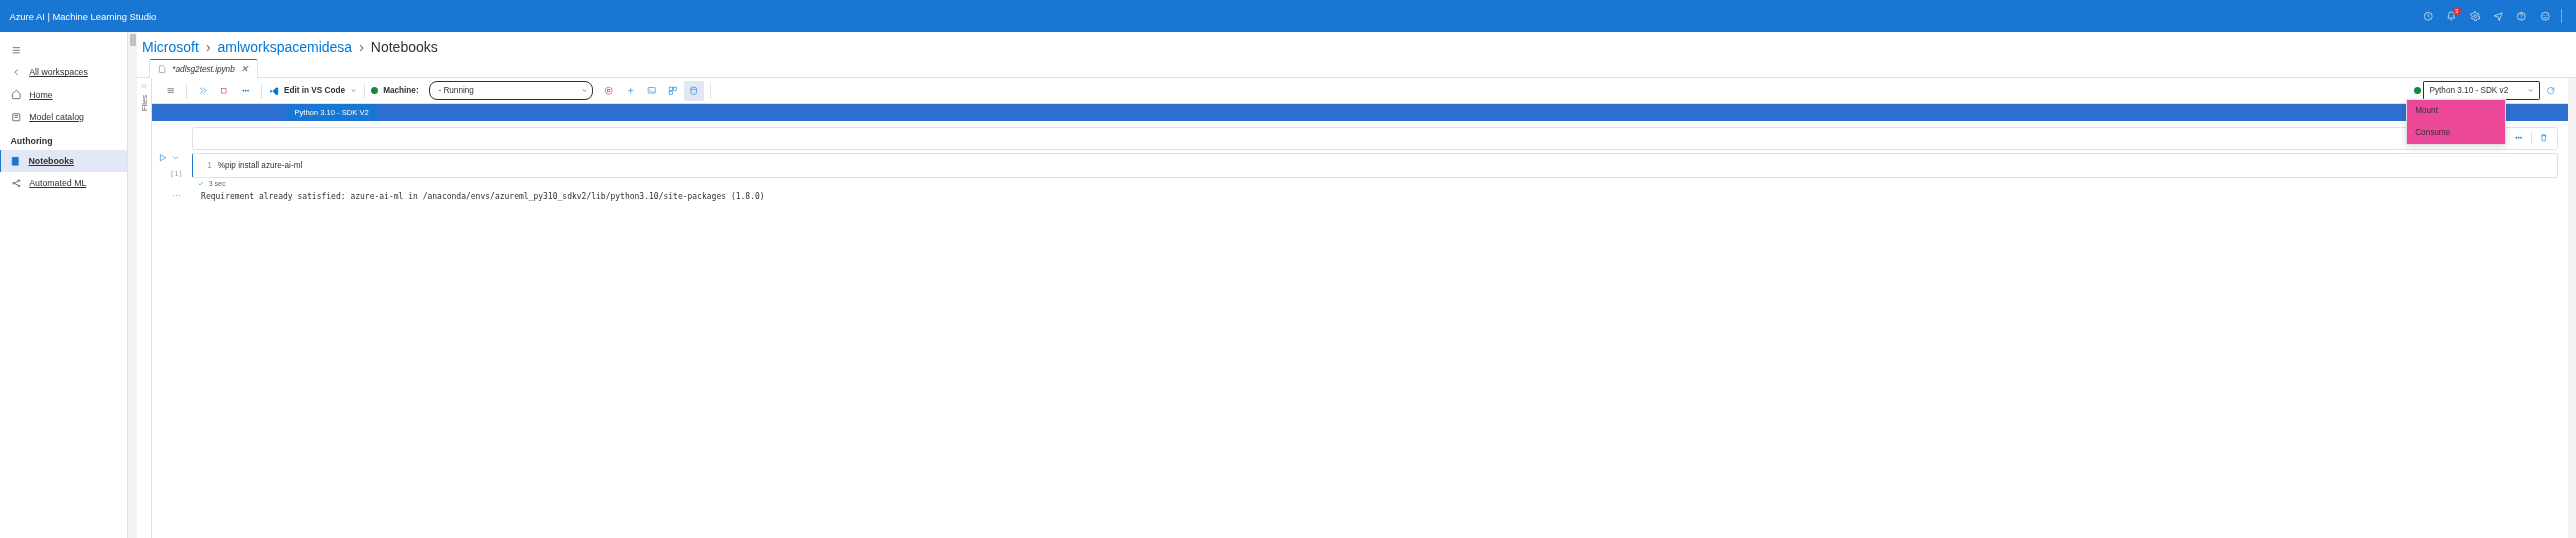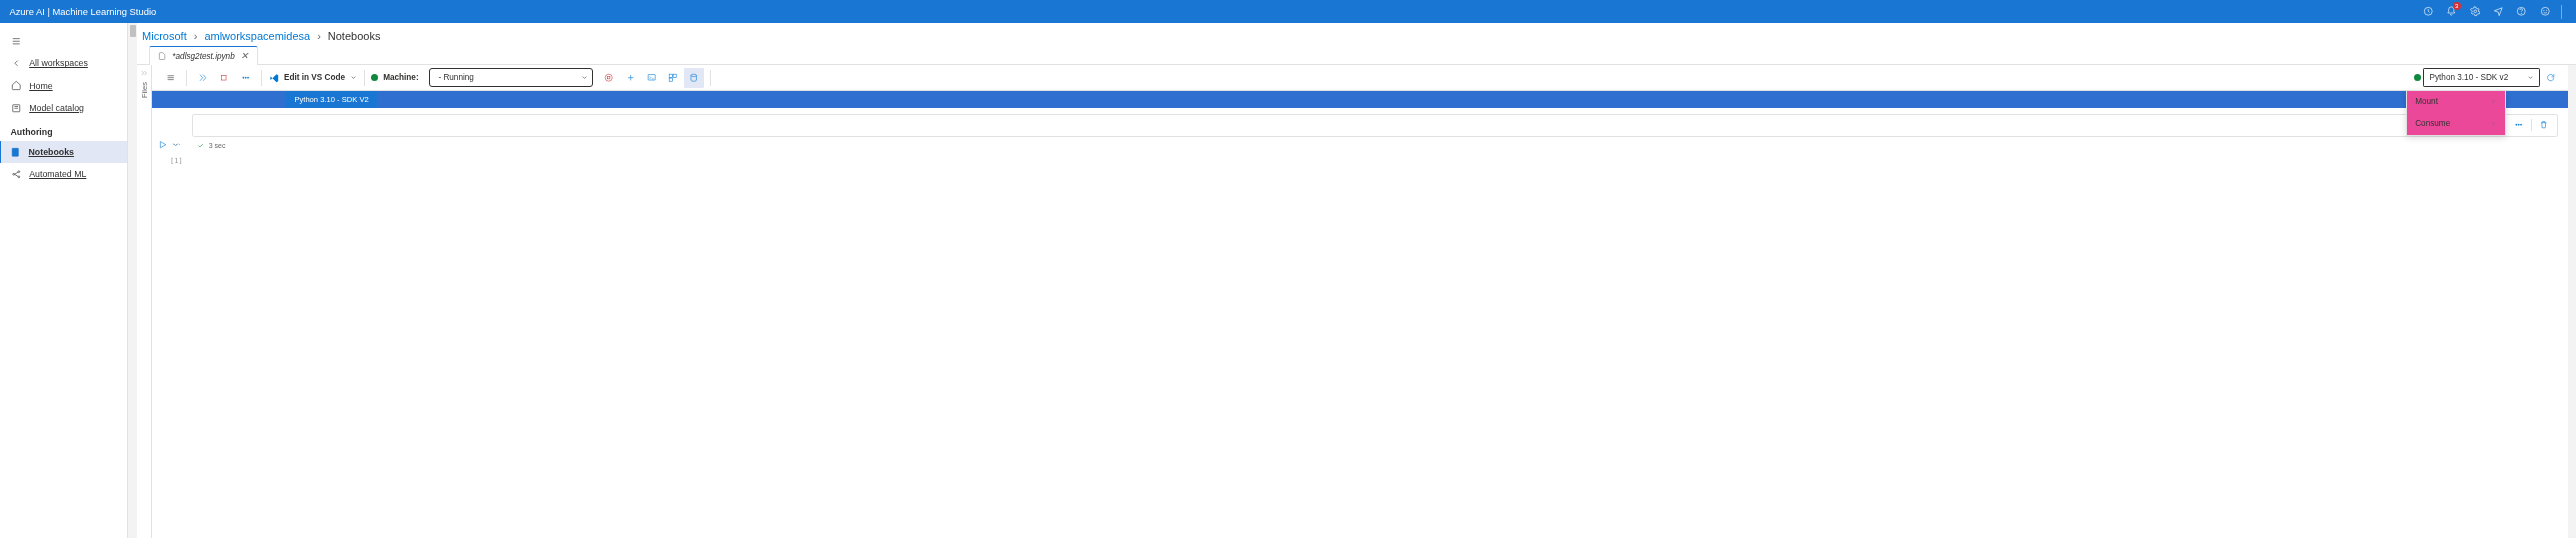--- a/index.html
+++ b/index.html
@@ -1,38 +1,38 @@
 <!DOCTYPE html>
 <html style="font-size:9.4px"><head>
 <meta charset="utf-8">
 <style>
 * { box-sizing: border-box; margin: 0; padding: 0; font-family: "Segoe UI", -apple-system, sans-serif; }
 body { background: #fff; font-size: 8.2px; color: #323130; }
 
-.topbar { height: 23px; background: #1976d2; color: #fff; display: flex; align-items: center; padding: 0 9.4px; }
+.topbar { height: 32px; background: #1976d2; color: #fff; display: flex; align-items: center; padding: 0 9.4px; }
 .topbar-title { font-size: 9.4px; font-weight: 400; }
 .topbar-spacer { flex: 1; }
 .topbar-icon { width: 23.4px; height: 23.4px; display: flex; align-items: center; justify-content: center; cursor: pointer; position: relative; }
 .topbar-icon svg { width: 10.5px; height: 10.5px; stroke: #fff; fill: none; stroke-width: 1.5; }
 .badge { position: absolute; top: 2.3px; right: 2.3px; background: #d13438; color: #fff; font-size: 5.9px; border-radius: 4.7px; min-width: 8.2px; height: 8.2px; display: flex; align-items: center; justify-content: center; padding: 0 1.8px; }
 .topbar-divider { width: 0.6px; height: 14px; background: rgba(255,255,255,0.4); margin: 0 4.7px; }
 
 .content { display: flex; height: calc(100vh - 23.4px); }
 .sidebar { width: 128px; border-right: 0.6px solid #e1e1e1; padding-top: 7px; }
 .sidebar-item { display: flex; align-items: center; gap: 8.2px; padding: 5.9px 10.5px; cursor: pointer; font-size: 8.8px; color: #323130; text-decoration: underline; }
 .sidebar-item.active { background: #e1e7f5; border-left: 1.8px solid #1976d2; padding-left: 8.8px; font-weight: 600; }
 .sidebar-section { padding: 8.2px 10.5px 3.5px; font-size: 8.8px; font-weight: 600; color: #323130; }
 .sidebar-item svg { width: 10.5px; height: 10.5px; stroke: #323130; fill: none; stroke-width: 1.5; }
 .sidebar-item.active svg { stroke: #1976d2; fill: #1976d2; }
 
 .scrollbar-gutter { width: 9.4px; background: #f3f3f3; display: flex; justify-content: center; padding-top: 2.3px; }
 .scrollbar-thumb { width: 5.9px; height: 11.7px; background: #c1c1c1; border-radius: 1.2px; }
 
 .main { flex: 1; display: flex; flex-direction: column; position: relative; }
-.breadcrumb { display: flex; align-items: center; gap: 7px; padding: 7px 11.7px 2.3px 4.7px; font-size: 11px; }
+.breadcrumb { display: flex; align-items: center; gap: 7px; padding: 7px 11.7px 2.3px 4.7px; font-size: 14px; }
 .breadcrumb a { color: #0078d4; text-decoration: none; cursor: pointer; }
 .breadcrumb .sep { color: #666; }
 
 .tabbar { display: flex; align-items: flex-end; padding-left: 11.7px; border-bottom: 0.6px solid #e1e1e1; height: 21px; font-style: italic; }
 .tab { display: flex; align-items: center; gap: 5.9px; padding: 4.7px 8.2px 4.1px; border: 0.6px solid #e1e1e1; border-bottom: none; border-radius: 2.3px 2.3px 0 0; background: #fff; border-top: 1.2px solid #1976d2; font-size: 8.2px; cursor: pointer; position: relative; top: 0.6px; }
 .tab svg { width: 8.2px; height: 8.2px; }
 .tab-close { cursor: pointer; color: #666; font-size: 9.4px; line-height: 1; }
 
 .files-tab { width: 15px; display: flex; flex-direction: column; align-items: center; padding-top: 3.5px; gap: 4.7px; border-right: 0.6px solid #e1e1e1; }
 .files-tab svg { width: 8.2px; height: 8.2px; stroke: #666; fill: none; }
@@ -44,21 +44,21 @@
 .toolbar { display: flex; align-items: center; height: 26px; border-bottom: 0.6px solid #e1e1e1; padding: 0 3.5px; gap: 1.2px; }
 .tb-group { display: flex; align-items: center; gap: 1.2px; padding: 0 4.7px; }
 .tb-sep { width: 0.6px; height: 16.4px; background: #e1e1e1; }
 .tb-btn { width: 20px; height: 20px; display: flex; align-items: center; justify-content: center; cursor: pointer; border-radius: 1.2px; }
 .tb-btn svg { width: 9.4px; height: 9.4px; fill: none; stroke: #323130; stroke-width: 1.5; }
 .tb-btn.blue svg { stroke: #0078d4; }
 .tb-btn.red svg { stroke: #d13438; }
 .tb-btn.active { background: #e1e7f5; }
 .tb-label { display: flex; align-items: center; gap: 4.7px; padding: 0 5.9px; cursor: pointer; font-size: 8.2px; }
 .vscode-icon { width: 10.5px; height: 10.5px; }
-.compute-select { height: 19px; width: 164px; border: 0.6px solid #323130; border-radius: 3px; display: flex; align-items: center; justify-content: space-between; padding: 0 4.7px 0 8.2px; cursor: pointer; margin-left: 3.5px; }
+.compute-select { height: 19px; width: 164px; border: 0.6px solid #323130; border-radius: 8px; display: flex; align-items: center; justify-content: space-between; padding: 0 4.7px 0 8.2px; cursor: pointer; margin-left: 3.5px; }
 .status-dot { width: 7px; height: 7px; border-radius: 50%; background: #10893e; }
 .chev { width: 7px; height: 7px; }
 .kernel-select { height: 19px; width: 117px; border: 0.6px solid #323130; border-radius: 1.2px; display: flex; align-items: center; padding: 0 4.7px 0 5.9px; cursor: pointer; gap: 4.7px; }
 .toolbar-right { margin-left: auto; display: flex; align-items: center; gap: 1.2px; padding-right: 3.5px; }
 
 .statusbar { height: 16.4px; background: #2f6fd0; color: #fff; display: flex; align-items: center; font-size: 7.6px; }
 .statusbar-left { padding-left: 30px; margin-top: 40px; }
 .statusbar-center { flex: 1; text-align: center; }
 .statusbar-right { padding: 0 8.2px; background: #1976d2; height: 100%; display: flex; align-items: center; }
 
@@ -357,29 +357,35 @@
 
           <div class="cell-run">
             <div><svg viewBox="0 0 24 24">
                   <path d="M6 4l14 8-14 8V4z"></path>
                 </svg></div>
             <div><svg viewBox="0 0 24 24">
                   <path d="M6 9l6 6 6-6"></path>
                 </svg></div>
           </div>
 
+          <div class="cell">
+            <div class="cell-code">
+              <span class="gutter">1</span><span>%pip install azure-ai-ml</span>
+            </div>
+          </div>
 
           <span class="exec-count">[1]</span>
           <div class="cell-meta">
             <svg viewBox="0 0 24 24">
                 <path d="M5 12l5 5L20 7"></path>
               </svg>
             <span>3 sec</span>
           </div>
           <span class="output-more">⋯</span>
+          <div class="output">Requirement already satisfied: azure-ai-ml in /anaconda/envs/azureml_py310_sdkv2/lib/python3.10/site-packages (1.8.0)</div>
         </div>
       </div>
 
       <div class="scrollbar-right"></div>
     </div>
   </div>
 </div>
 
 
 </body></html>

